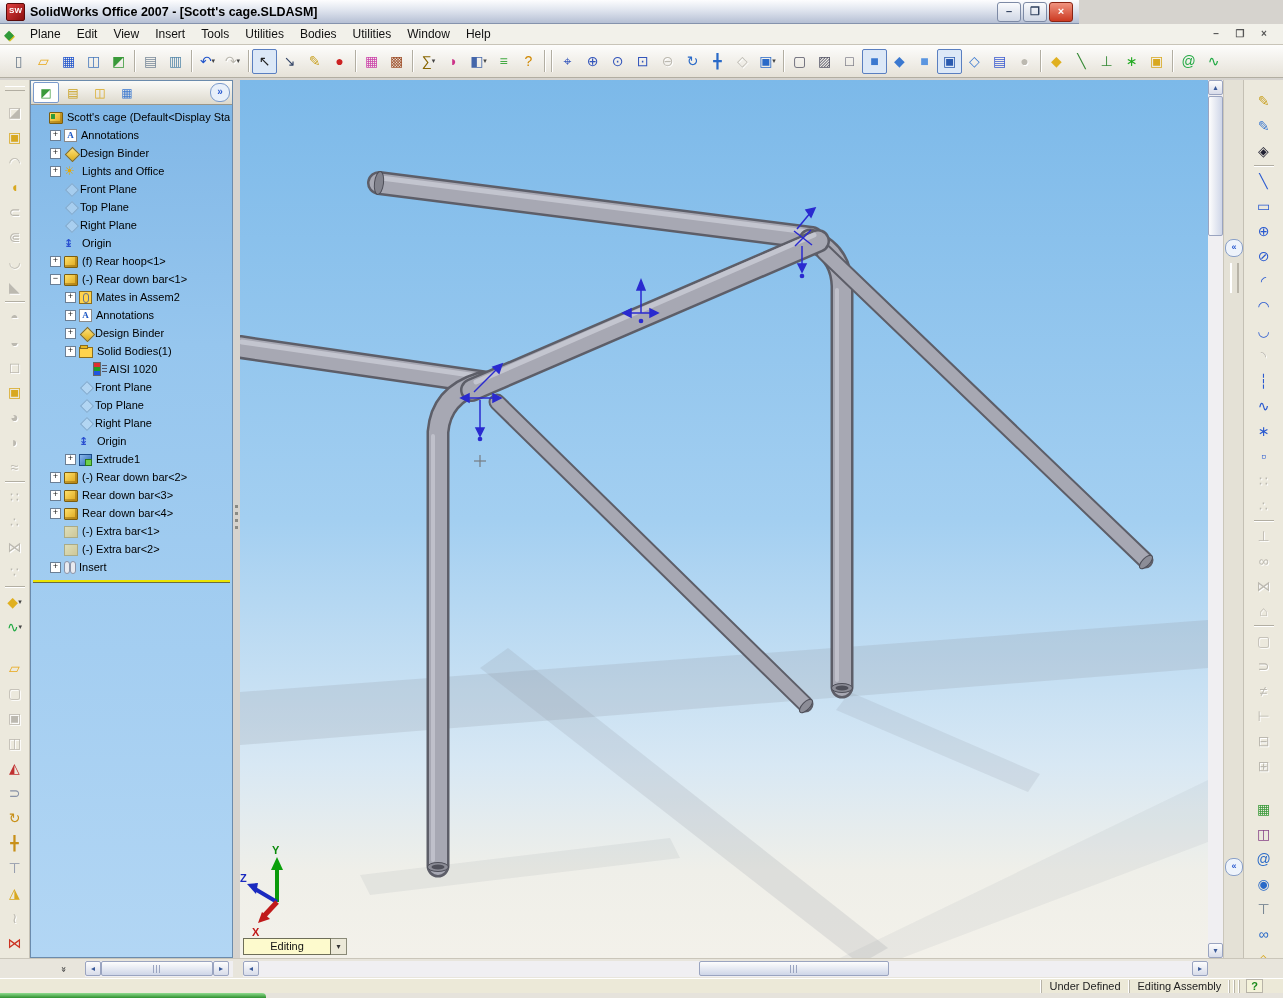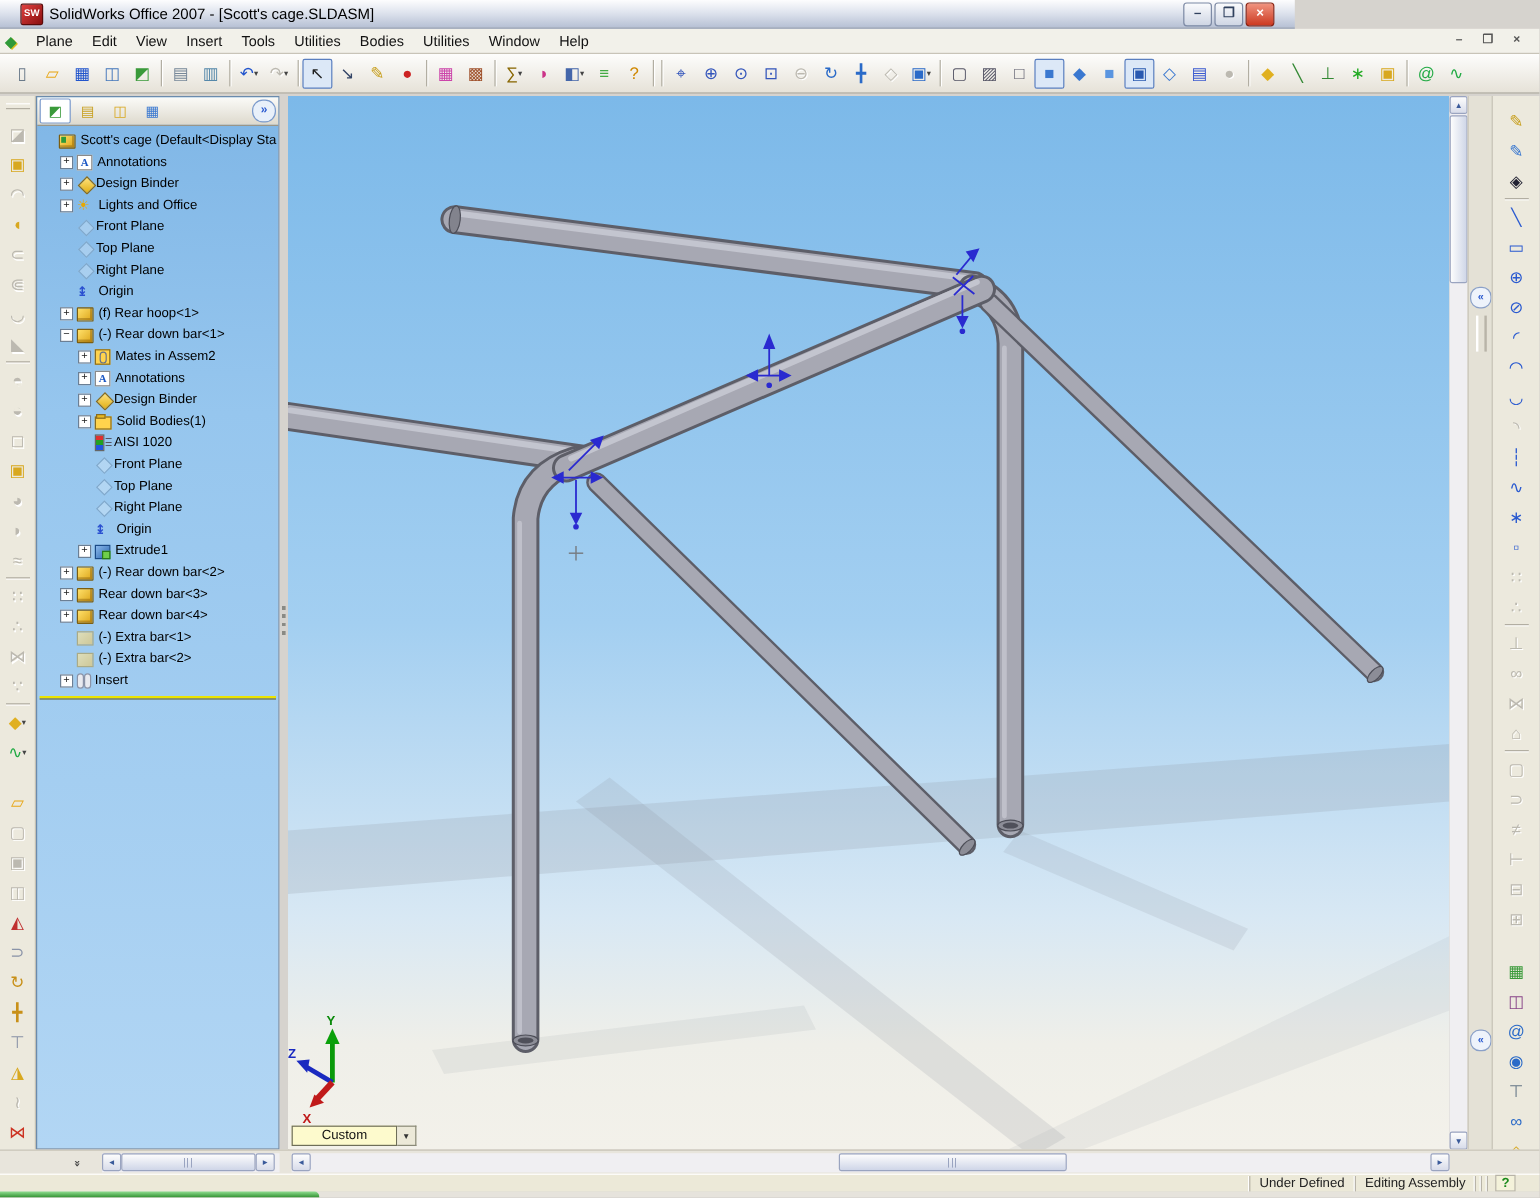--- a/index.html
+++ b/index.html
@@ -1,25 +1,25 @@
 <!DOCTYPE html>
 <html><head>
 <meta charset="utf-8">
 <style>
   html,body{margin:0;padding:0}
   body{width:1283px;height:998px;overflow:hidden;position:relative;
        font-family:"Liberation Sans",sans-serif;background:#d6d3ce;font-size:12px;color:#111}
   
   .titlebar{position:absolute;left:0;top:0;width:1079px;height:24px;
     background:linear-gradient(180deg,#fdfdfe 0%,#dfe4ee 45%,#b6c0d4 100%);
-    border-bottom:1px solid #8593ad;display:flex;align-items:center;padding:0 17px;box-sizing:border-box}
+    border-bottom:1px solid #8593ad;display:flex;align-items:center;padding:0 6px;box-sizing:border-box}
   .sw-logo{width:17px;height:16px;background:linear-gradient(135deg,#e04040,#8a0f0f);
     border:1px solid #5a0a0a;border-radius:2px;color:#fff;font:bold 8px/14px "Liberation Sans",sans-serif;
     text-align:center;margin-right:5px;flex:none}
-  .title-text{font-weight:normal;font-size:12.5px;color:#000;white-space:nowrap}
+  .title-text{font-weight:bold;font-size:12.5px;color:#000;white-space:nowrap}
   .winbtns{margin-left:auto;display:flex;gap:2px}
   .wbtn{width:22px;height:18px;border:1px solid #7d8aa5;border-radius:3px;
     background:linear-gradient(180deg,#fafbfd,#cfd6e4);text-align:center;
     font:bold 11px/16px "Liberation Sans",sans-serif;color:#30415e}
   .wbtn.close{background:linear-gradient(180deg,#f0937f,#cc3a22);color:#fff;border-color:#8a2414}
   
   .menubar{position:absolute;left:0;top:24px;width:1283px;height:21px;background:#f2f1ea;
     border-bottom:1px solid #c8c4b8;display:flex;align-items:center;padding:0 4px;box-sizing:border-box}
   .app-ic{font-size:13px;color:#2f9a3a;text-shadow:1px 1px 0 #d8c020;margin-right:8px}
   .mi{padding:2px 8px;color:#111}
@@ -511,21 +511,21 @@
       <div class="trow" style="padding-left: 34px;">
         <span class="exp">+</span>
         <span class="fi fi-binder"></span>
         <span class="tlabel">Design Binder</span>
       </div>
       <div class="trow" style="padding-left: 34px;">
         <span class="exp">+</span>
         <span class="fi fi-solid"></span>
         <span class="tlabel">Solid Bodies(1)</span>
       </div>
-      <div class="trow" style="padding-left: 34px;">
+      <div class="trow" style="padding-left: 48px;">
         <span class="exp hid"></span>
         <span class="fi fi-material"></span>
         <span class="tlabel">AISI 1020</span>
       </div>
       <div class="trow" style="padding-left: 34px;">
         <span class="exp hid"></span>
         <span class="fi fi-plane"></span>
         <span class="tlabel">Front Plane</span>
       </div>
       <div class="trow" style="padding-left: 34px;">
@@ -682,21 +682,21 @@
       <polygon points="7,804 18,803 16,814" fill="#1a2ac0"></polygon>
       <text x="0" y="802" fill="#1a2ac0">Z</text>
       <line x1="37" y1="822" x2="24" y2="836" stroke="#c01a1a" stroke-width="5"></line>
       <polygon points="18,843 22,832 30,839" fill="#c01a1a"></polygon>
       <text x="12" y="856" fill="#c01a1a">X</text>
     </g>
   </svg>
 
   
   <div class="viewsel">
-    <span class="field">Custom</span>
+    <span class="field">Editing</span>
     <span class="btn">▾</span>
   </div>
 </div>
 
 <div class="vscroll">
   <div class="sbtn" style="position:absolute;top:0;left:0">▴</div>
   <div class="vthumb"></div>
   <div class="sbtn" style="position:absolute;bottom:0;left:0">▾</div>
 </div>
 

